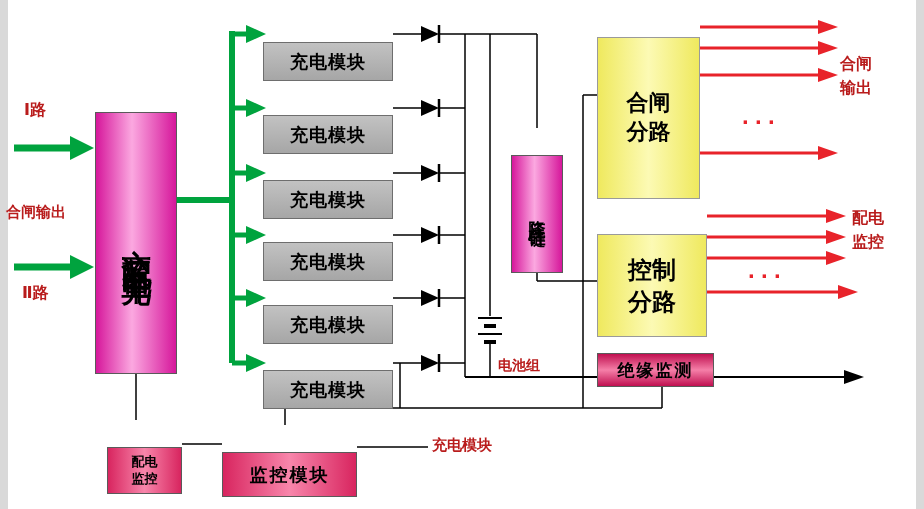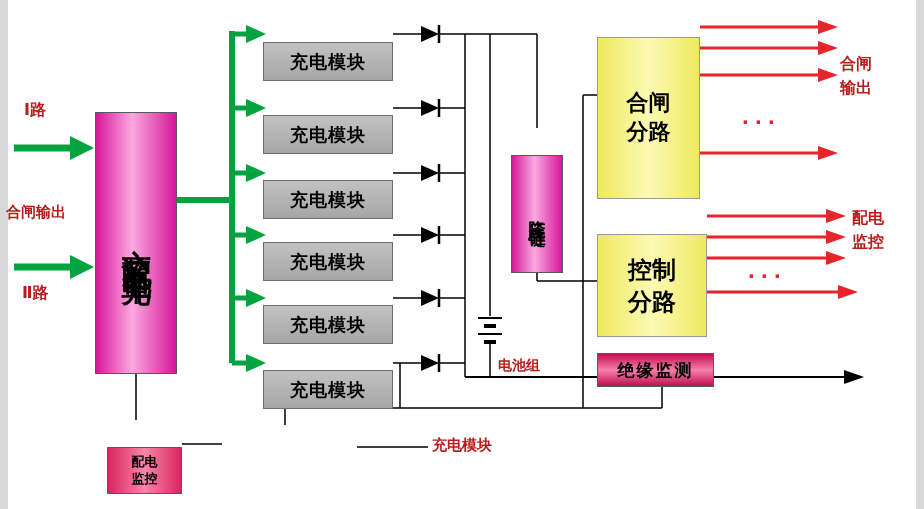--- a/index.html
+++ b/index.html
@@ -163,20 +163,21 @@
   <div class="block yellow" style="left:597px;top:207px;width:110px;height:103px;font-size:24px;">
     <span class="wrap2">控制分路</span>
   </div>
 
   <div class="block redpink-v" style="left:597px;top:326px;width:117px;height:34px;font-size:17px;letter-spacing:2px;">绝缘监测</div>
 
   <div class="block redpink-h" style="left:107px;top:420px;width:75px;height:47px;font-size:13px;">
     <span class="wrap2">配电监控</span>
   </div>
 
+  <div class="block redpink-h" style="left:222px;top:425px;width:135px;height:45px;font-size:18px;letter-spacing:2px;">监控模块</div>
 
   <div class="lbl" style="left:24px;top:100px;font-size:16px;">Ⅰ路</div>
   <div class="lbl" style="left:6px;top:203px;font-size:15px;">合闸输出</div>
   <div class="lbl" style="left:22px;top:283px;font-size:16px;text-align:center;">Ⅱ路</div>
   <div class="lbl" style="left:498px;top:357px;font-size:14px;">电池组</div>
   <div class="lbl" style="left:432px;top:436px;font-size:15px;">充电模块</div>
 
   <div class="lbl wrap2" style="left:840px;top:52px;font-size:16px;line-height:1.5;">合闸输出</div>
   <div class="lbl wrap2" style="left:852px;top:206px;font-size:16px;line-height:1.5;">配电监控</div>
 

